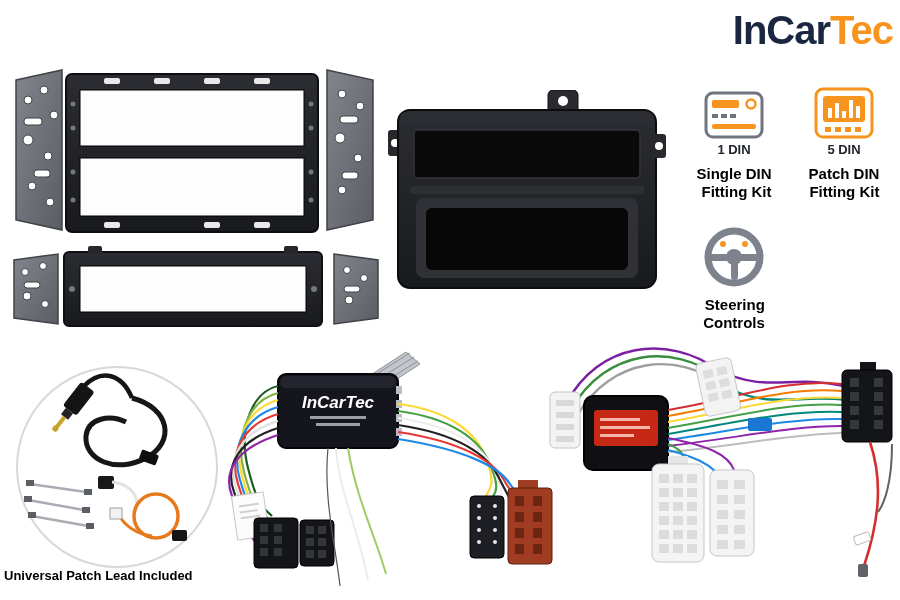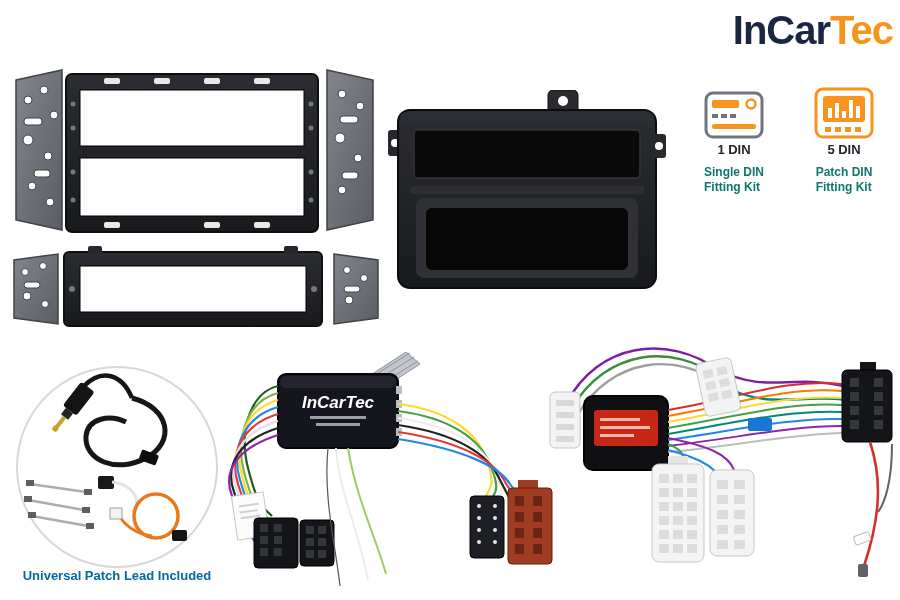--- a/index.html
+++ b/index.html
@@ -12,26 +12,26 @@
           letter-spacing:-1px; white-space:nowrap; text-align:right; }
   .logo .navy { color:#1b2740; }
   .logo .orange { color:#f7941e; }
 
   
   .features { left:684px; top:78px; width:210px; display:grid;
               grid-template-columns:1fr 1fr; column-gap:10px; row-gap:24px; }
   .feature { display:flex; flex-direction:column; align-items:center; }
   .feature .iconwrap { height:62px; display:flex; align-items:flex-end; justify-content:center; }
   .badge-label { font-size:13px; font-weight:bold; color:#23262c; margin-top:2px; }
-  .caption { white-space:pre-line; text-align:left; font-weight:bold; font-size:12px;
-             line-height:1.22; color:#0f766e; margin-top:8px; }
+  .caption { white-space:pre-line; text-align:right; font-weight:bold; font-size:15px;
+             line-height:1.22; color:#000000; margin-top:8px; }
 
   
-  .patch-caption { left:4px; top:568px; width:226px; text-align:center; font-weight:bold;
-                   font-size:13px; color:#0369a1; }
+  .patch-caption { left:4px; top:568px; width:226px; text-align:left; font-weight:bold;
+                   font-size:13px; color:#000000; }
 
   svg { display:block; }
 </style>
 </head>
 <body>
 
 <div class="stage">
 
   <div class="abs logo">
     <span class="navy">InCar</span><span class="orange">Tec</span>
@@ -170,20 +170,34 @@
           <rect x="22" y="41" width="6" height="5" fill="#f7941e"></rect>
           <rect x="32" y="41" width="6" height="5" fill="#f7941e"></rect>
           <rect x="42" y="41" width="6" height="5" fill="#f7941e"></rect>
         </svg>
       </div>
       <div class="badge-label">5 DIN</div>
       <div class="caption">Patch DIN
 Fitting Kit</div>
     </div>
 
+    <div class="feature">
+      <div class="iconwrap">
+        <svg width="62" height="62" viewBox="0 0 62 62">
+          <circle cx="31" cy="31" r="26" fill="none" stroke="#7d828c" stroke-width="7"></circle>
+          <circle cx="31" cy="31" r="8" fill="#7d828c"></circle>
+          <rect x="6" y="28" width="50" height="7" rx="3.5" fill="#7d828c"></rect>
+          <rect x="28" y="34" width="7" height="20" rx="3.5" fill="#7d828c"></rect>
+          <circle cx="20" cy="18" r="3" fill="#f7941e"></circle>
+          <circle cx="42" cy="18" r="3" fill="#f7941e"></circle>
+        </svg>
+      </div>
+      <div class="caption">Steering
+Controls</div>
+    </div>
 
   </div>
 
   <svg class="abs" style="left:14px; top:364px;" width="206" height="206" viewBox="0 0 206 206">
     <circle cx="103" cy="103" r="100" fill="#fff" stroke="#d8d8d8" stroke-width="2"></circle>
     <g transform="rotate(38 60 40)">
       <rect x="52" y="18" width="17" height="30" rx="3" fill="#141414"></rect>
       <rect x="56" y="48" width="9" height="8" fill="#232323"></rect>
       <rect x="58.5" y="56" width="4" height="14" fill="#c9a22b"></rect>
       <circle cx="60.5" cy="71" r="3" fill="#c9a22b"></circle>

